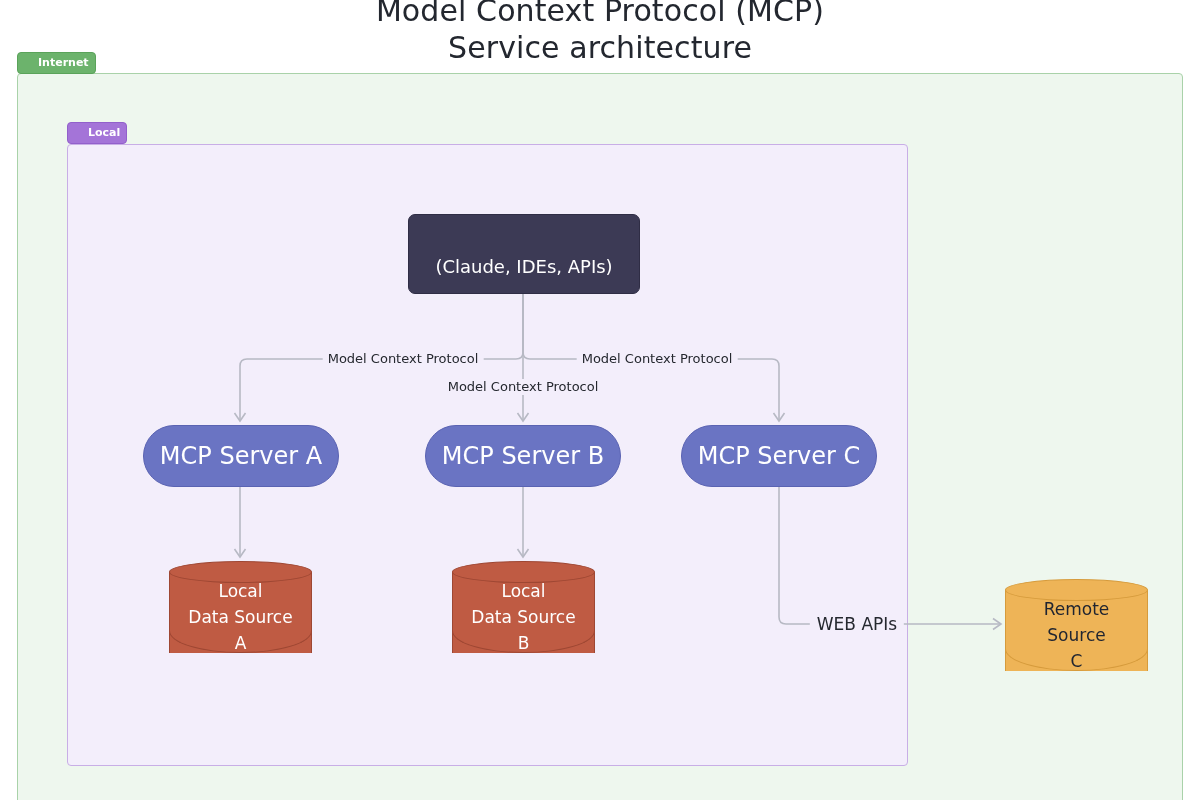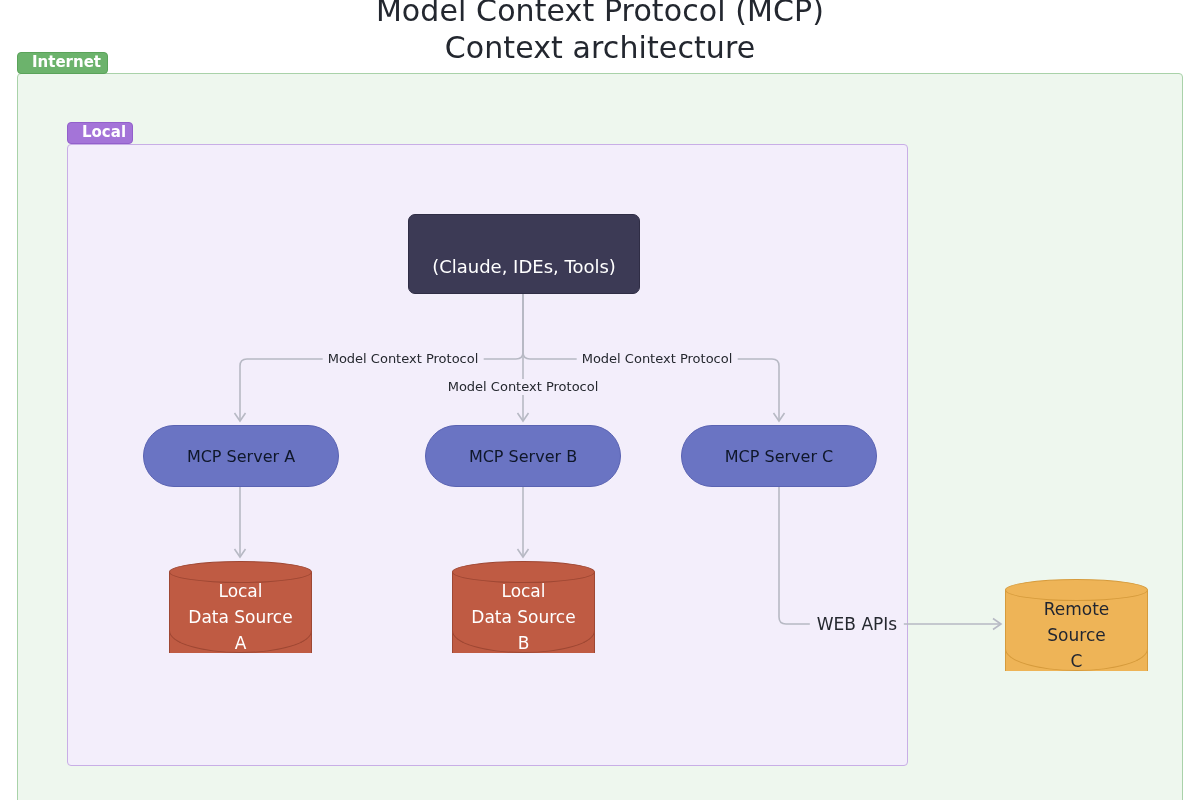--- a/index.html
+++ b/index.html
@@ -53,25 +53,25 @@
     left: 67px;
     top: 144px;
     width: 841px;
     height: 622px;
     background: #f3eefb;
     border: 1.3px solid #c8aee6;
   }
   .sg-label {
     position: absolute;
     box-sizing: border-box;
-    font-size: 15px;
+    font-size: 11px;
     line-height: 13px;
     font-weight: 700;
     color: #ffffff;
-    padding: 3px 6px 4px 14px;
+    padding: 3px 6px 4px 20px;
     border-radius: 4px;
     white-space: nowrap;
   }
   .lbl-internet {
     left: 17px;
     top: 52px;
     background: #6cb36c;
     border: 1px solid #5aa35a;
   }
   .lbl-local {
@@ -138,22 +138,22 @@
     color: #ffffff;
     font-size: 18px;
     line-height: 25px;
   }
   .node-server {
     width: 196px;
     height: 62px;
     background: #6a74c3;
     border: 1.4px solid #5a63b2;
     border-radius: 31px;
-    color: #0f172a;
-    font-size: 16px;
+    color: #ffffff;
+    font-size: 24px;
     line-height: 23px;
   }
   .srv-a { left: 143px; top: 425px; }
   .srv-b { left: 425px; top: 425px; }
   .srv-c { left: 681px; top: 425px; }
 
   
   .cylinder {
     position: absolute;
     width: 143px;
@@ -221,21 +221,21 @@
   .ds-b { left: 452px; top: 561px; }
   .rs-c { left: 1005px; top: 571px; margin-top: 8px; }
 </style>
 </head>
 <body>
 
 <div id="canvas">
 
   <div class="title">
     <span>Model Context Protocol (MCP)</span>
-    <span class="line2">Context architecture</span>
+    <span class="line2">Service architecture</span>
   </div>
 
   <div class="subgraph sg-internet"></div>
   <div class="sg-label lbl-internet">Internet</div>
 
   <div class="subgraph sg-local"></div>
   <div class="sg-label lbl-local">Local</div>
 
   <svg id="edges">
 
@@ -259,21 +259,21 @@
   </svg>
 
   <div class="edge-label" style="left:403px; top:359px;">Model Context Protocol</div>
   <div class="edge-label" style="left:523px; top:387px;">Model Context Protocol</div>
   <div class="edge-label" style="left:657px; top:359px;">Model Context Protocol</div>
   <div class="edge-label big" style="left:857px; top:624px;">WEB APIs</div>
 
   <div class="node node-host">
     <div>
       <br>
-      <span>(Claude, IDEs, Tools)</span>
+      <span>(Claude, IDEs, APIs)</span>
     </div>
   </div>
 
   <div class="node node-server srv-a">
     <span>MCP Server A</span>
   </div>
 
   <div class="node node-server srv-b">
     <span>MCP Server B</span>
   </div>

